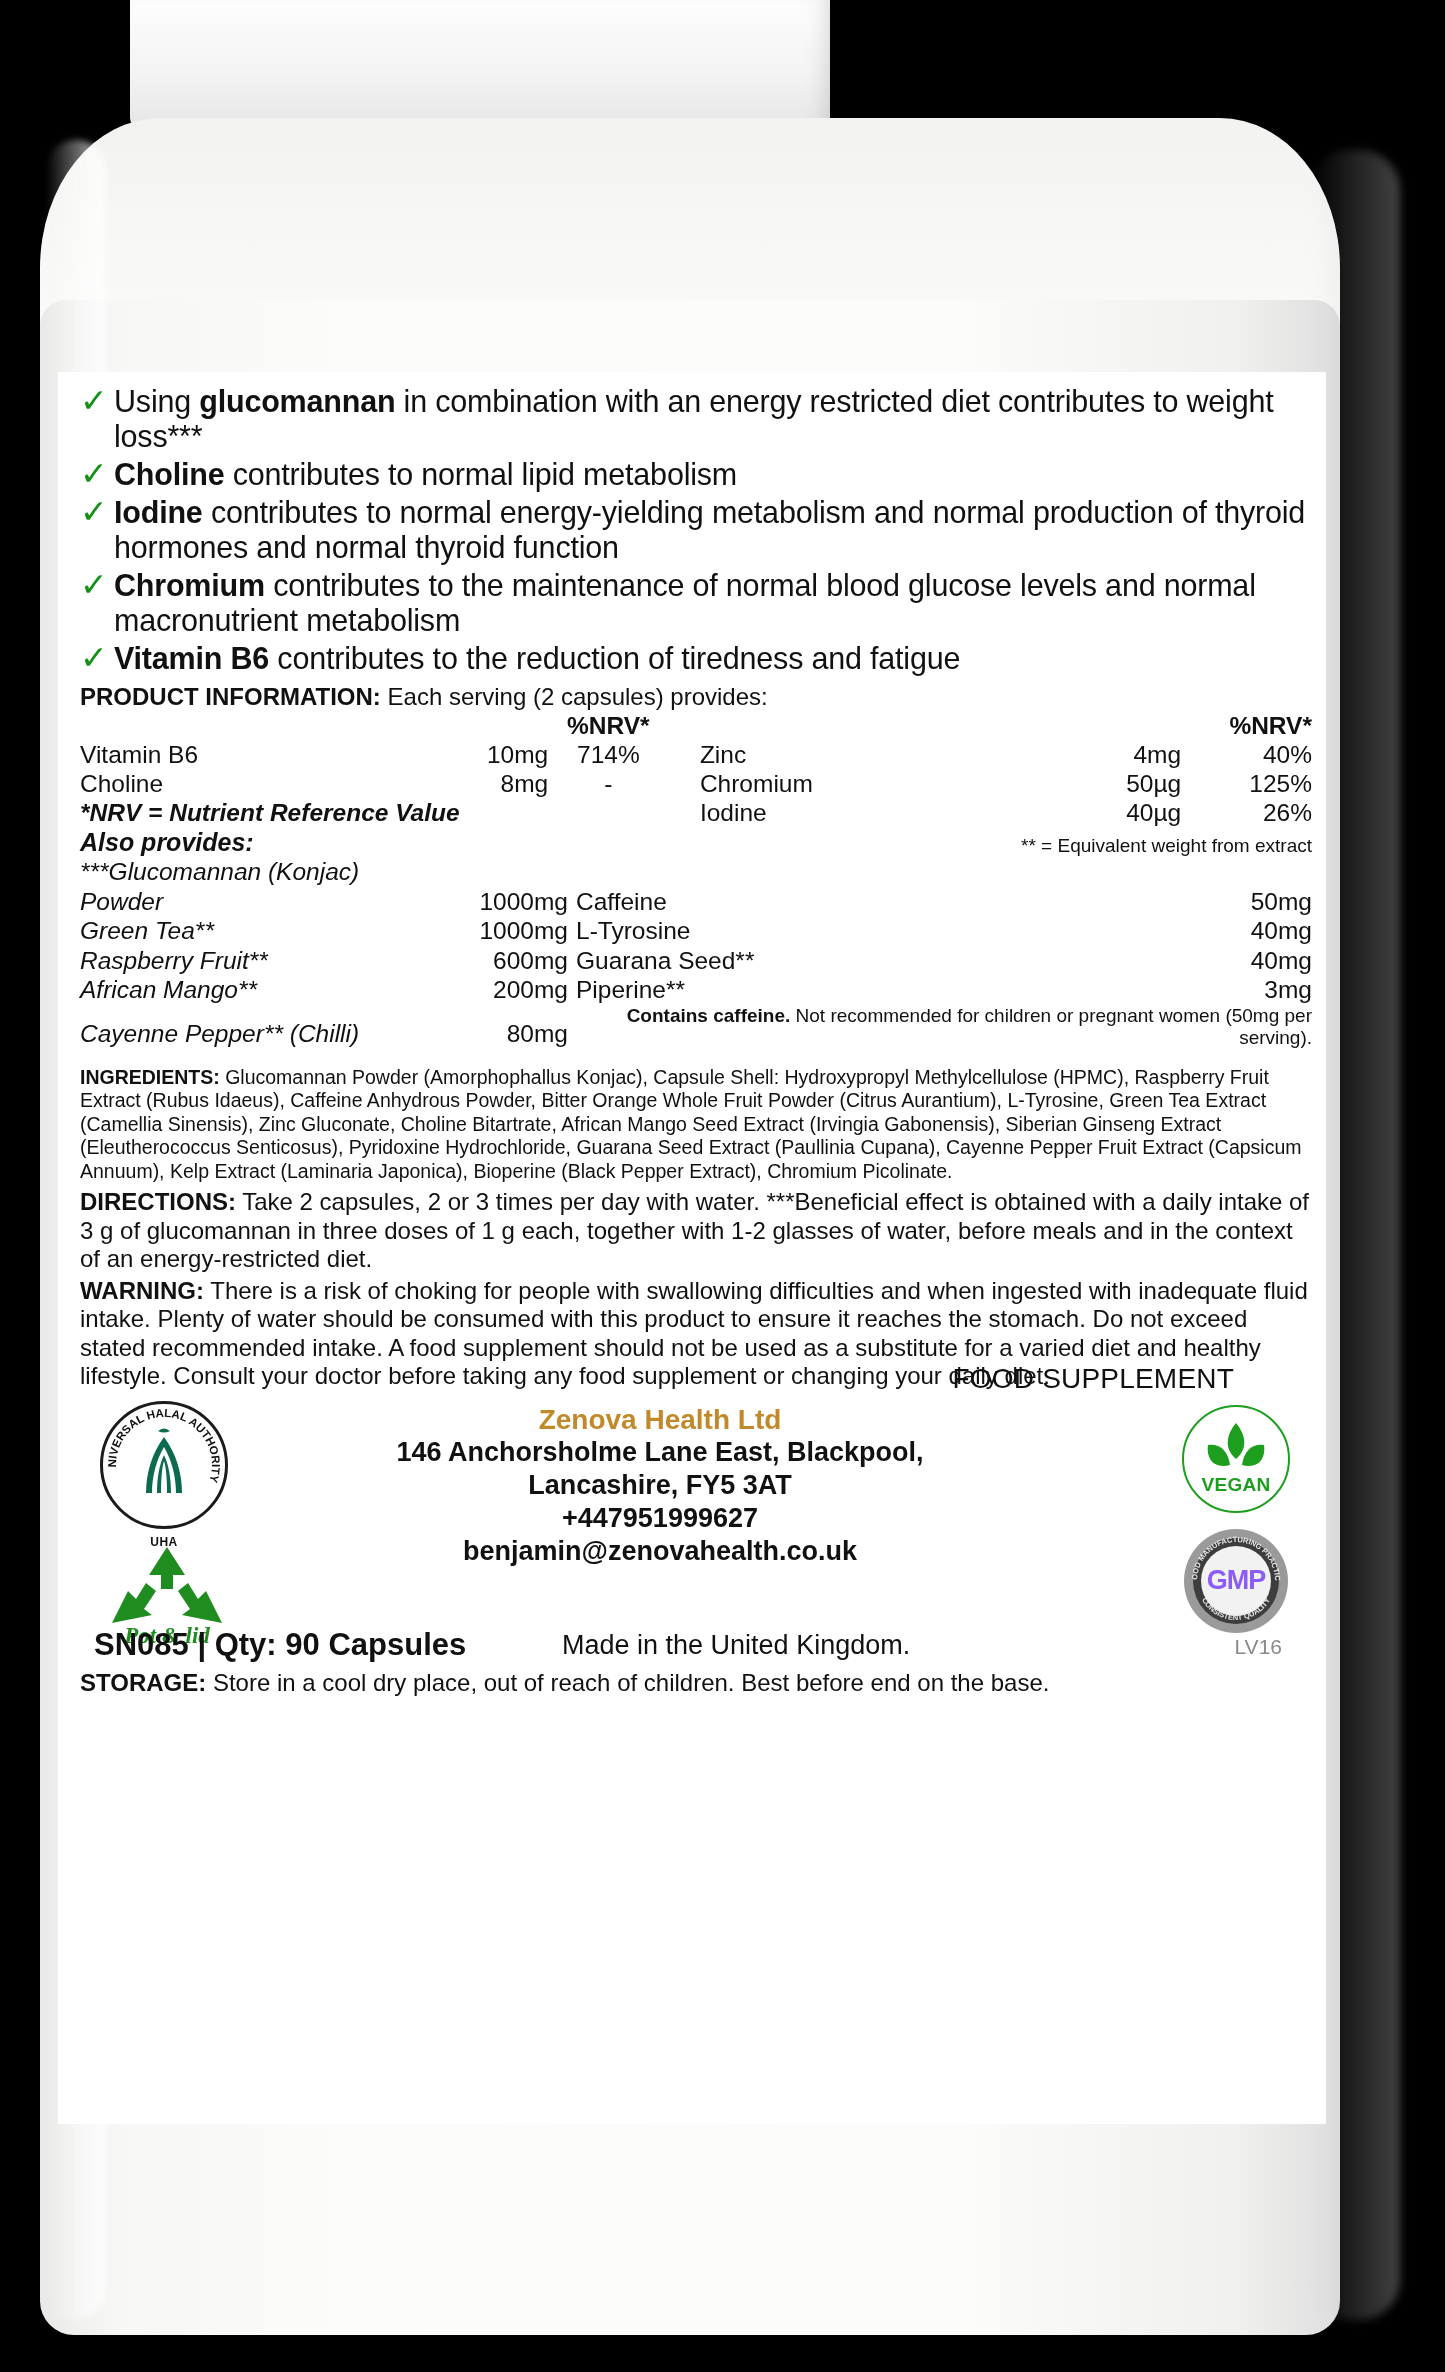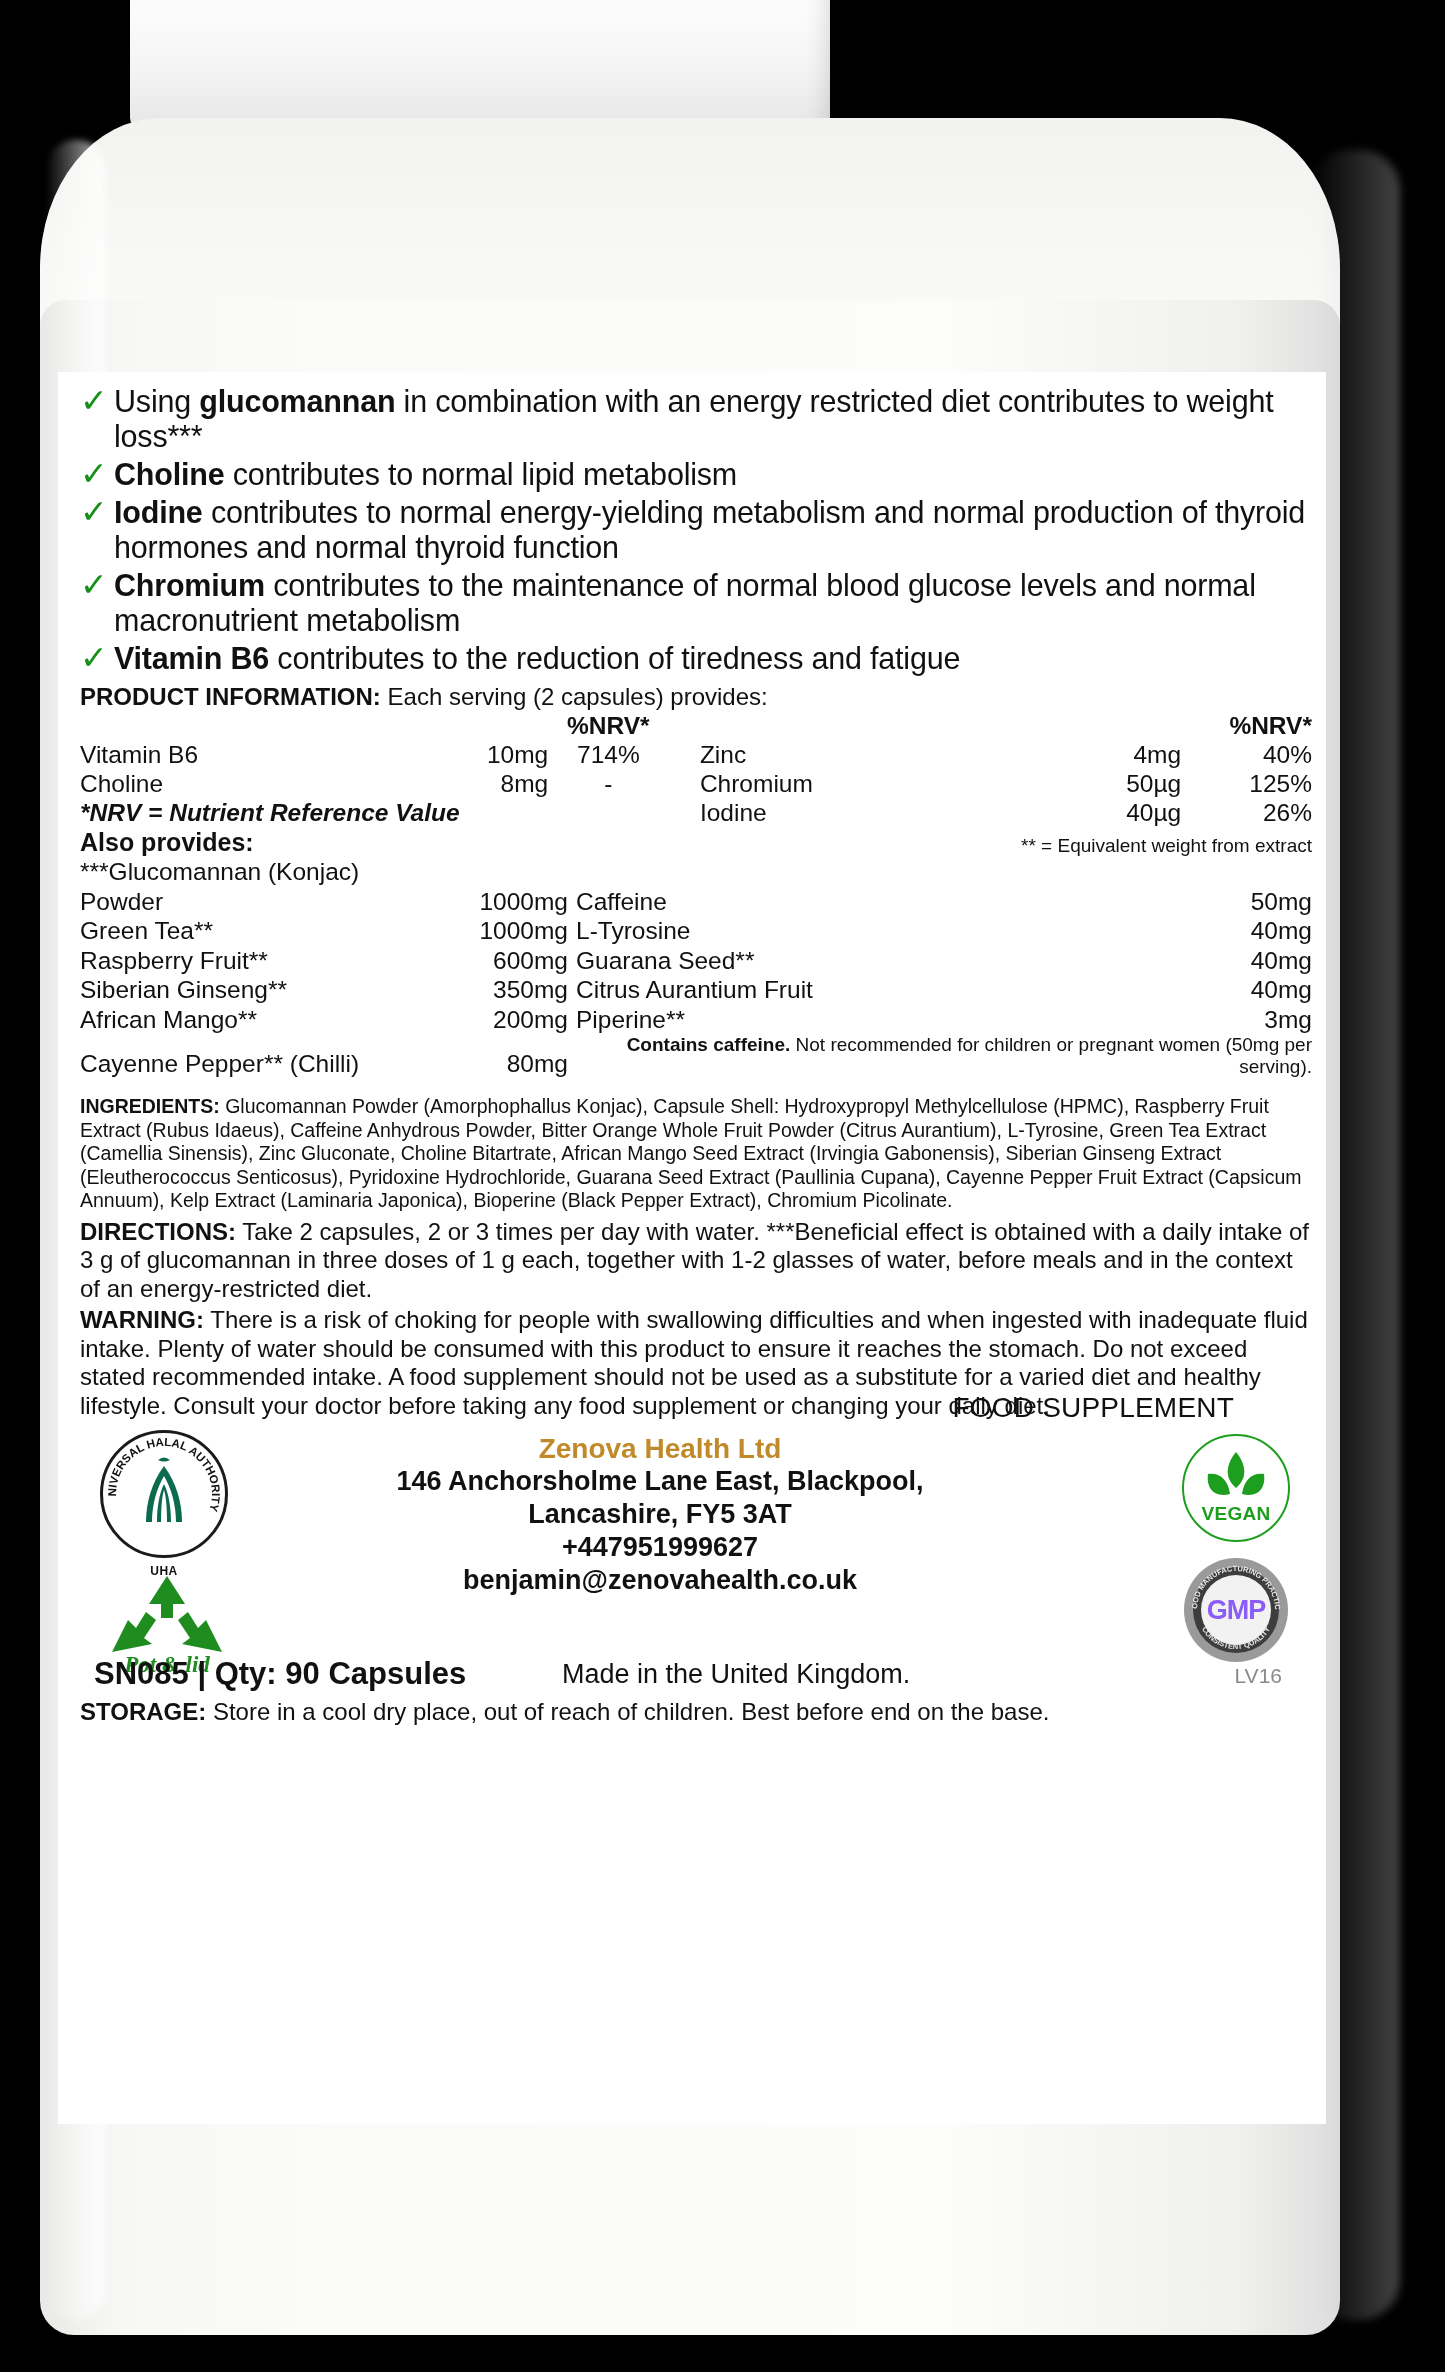--- a/index.html
+++ b/index.html
@@ -71,21 +71,21 @@
   .c-nrv2{width:100px;text-align:right;}
   .nrvhdr{font-weight:bold;text-align:center;font-size:24.5px;}
   .nrvhdr-r{font-weight:bold;text-align:right;font-size:24.5px;}
   .nrv-note{font-weight:bold;font-style:italic;font-size:24.5px;}
 
   .also{font-weight:bold;font-size:25px;line-height:30px;}
   .eqnote{font-size:19px;text-align:right;line-height:22px;}
 
   .also-t{width:100%;border-collapse:collapse;font-size:24.5px;line-height:29.5px;}
   .also-t td{padding:0;vertical-align:bottom;}
-  .a-n{width:360px;}
+  .a-n{width:360px;font-style:italic;}
   .a-v{width:128px;text-align:right;padding-right:8px!important;}
   .b-n{width:auto;}
   .b-v{width:96px;text-align:right;}
 
   .caffeine{font-size:19px;line-height:22px;text-align:right;}
   .caffeine b{font-weight:bold;}
 
   
   .ingredients{font-size:19.5px;line-height:23.5px;margin-top:17px;text-align:left;}
   .ingredients b{font-weight:bold;}
@@ -247,26 +247,20 @@
           <tr>
             <td class="a-n">Green Tea**</td>
             <td class="a-v">1000mg</td>
             <td class="b-n">L-Tyrosine</td>
             <td class="b-v">40mg</td>
           </tr>
           <tr>
             <td class="a-n">Raspberry Fruit**</td>
             <td class="a-v">600mg</td>
             <td class="b-n">Guarana Seed**</td>
-            <td class="b-v">40mg</td>
-          </tr>
-          <tr>
-            <td class="a-n">Siberian Ginseng**</td>
-            <td class="a-v">350mg</td>
-            <td class="b-n">Citrus Aurantium Fruit</td>
             <td class="b-v">40mg</td>
           </tr>
           <tr>
             <td class="a-n">African Mango**</td>
             <td class="a-v">200mg</td>
             <td class="b-n">Piperine**</td>
             <td class="b-v">3mg</td>
           </tr>
           <tr>
             <td class="a-n">Cayenne Pepper** (Chilli)</td>

